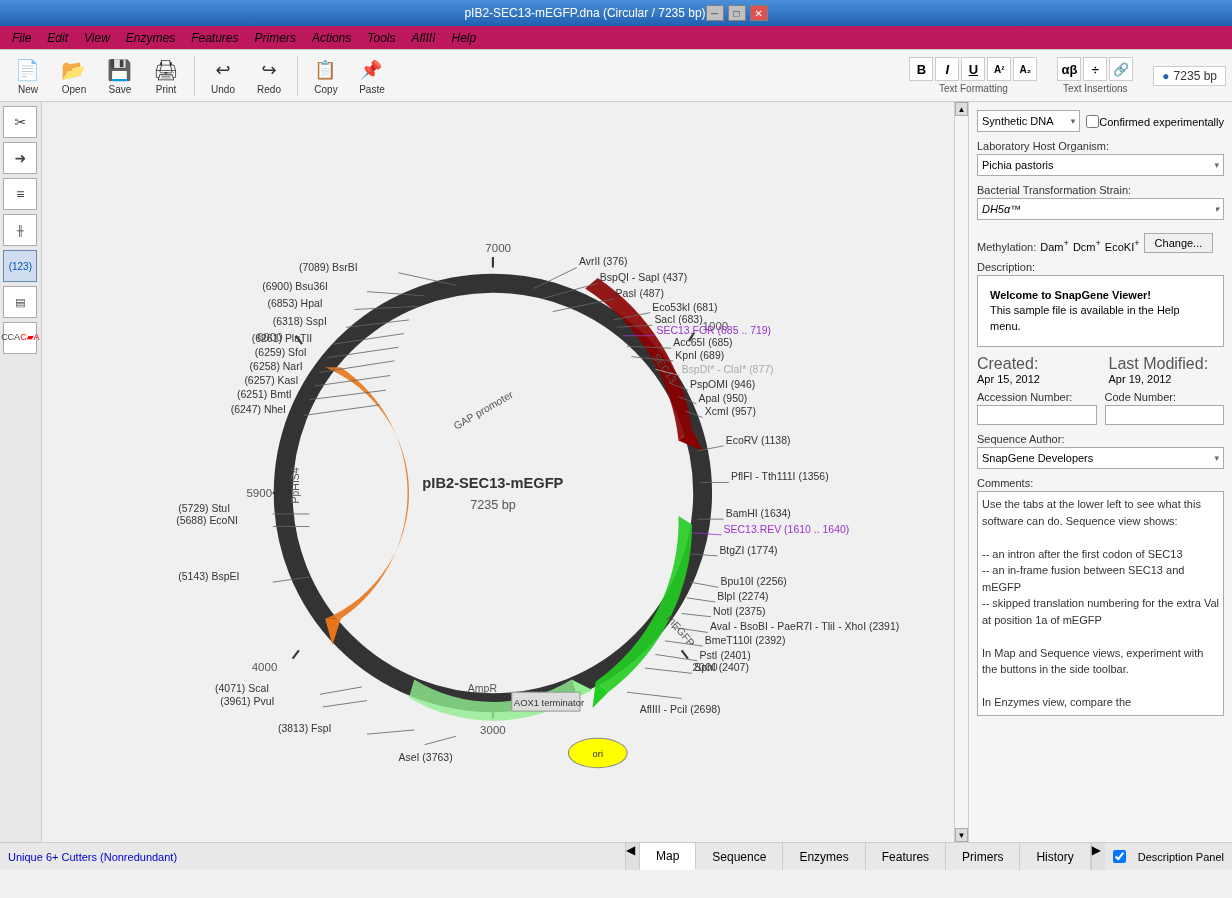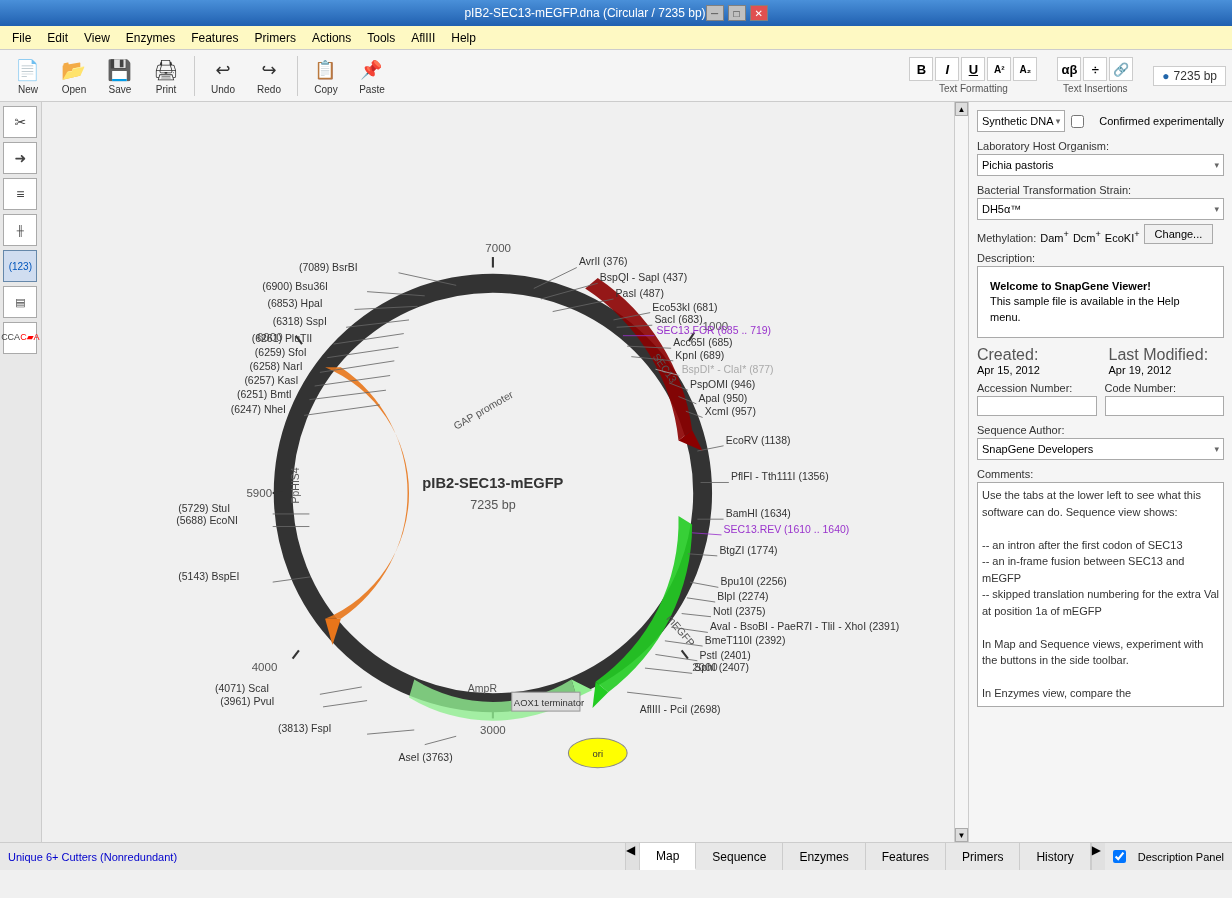--- a/index.html
+++ b/index.html
@@ -19,22 +19,22 @@
     .title-bar-controls { display: flex; gap: 4px; }
     .title-btn {
       width: 18px; height: 16px; background: #c0c0c0; border: 1px solid #808080;
       cursor: pointer; font-size: 10px; display: flex; align-items: center; justify-content: center;
       color: #333;
     }
     .title-btn.close { background: #e05050; color: white; }
     
     
     .menu-bar {
-      background: #fef9c3; border-bottom: 1px solid #ccc;
-      display: flex; padding: 2px 4px; height: 24px; align-items: center;
+      background: #be185d; border-bottom: 1px solid #ccc;
+      display: flex; padding: 2px 4px; height: 24px; align-items: center; font-style: italic;
     }
     .menu-item { padding: 2px 8px; cursor: pointer; font-size: 12px; }
     
     
     .toolbar {
       background: #f5f5f5; border-bottom: 1px solid #ccc;
       display: flex; align-items: center; padding: 3px 6px; height: 52px; gap: 2px;
     }
     .toolbar-group {
       display: flex; flex-direction: column; align-items: center;
@@ -112,21 +112,21 @@
     .panel-row { display: flex; align-items: center; gap: 6px; margin-bottom: 8px; }
     .panel-label { font-size: 11px; color: #333; margin-bottom: 2px; }
     
     .dropdown-select {
       flex: 1; height: 22px; border: 1px solid #aaa; background: white;
       font-size: 11px; padding: 1px 4px; display: flex; align-items: center;
       justify-content: space-between; cursor: pointer;
     }
     .dropdown-arrow { font-size: 9px; color: #666; }
     
-    .checkbox-row { display: flex; align-items: center; gap: 15px; font-size: 11px; }
+    .checkbox-row { display: flex; align-items: flex-end; gap: 0; font-size: 11px; }
     
     .change-btn {
       padding: 3px 10px; background: #f0f0f0; border: 1px solid #aaa;
       cursor: pointer; font-size: 11px;
     }
     
     .description-text {
       font-size: 11px; border: 1px solid #aaa; background: white;
       padding: 12px; min-height: 60px; margin-bottom: 8px; line-height: 1.4;
     }
@@ -469,21 +469,21 @@
     <div>
       <div class="panel-label">Laboratory Host Organism:</div>
       <div class="dropdown-select" style="margin-bottom:8px;">
         <span>Pichia pastoris</span>
         <span class="dropdown-arrow">▾</span>
       </div>
     </div>
 
     <div>
       <div class="panel-label">Bacterial Transformation Strain:</div>
-      <div class="dropdown-select" style="margin-bottom:4px;">
+      <div class="dropdown-select" style="margin-bottom:13px;font-style:italic;">
         <span>DH5α™</span>
         <span class="dropdown-arrow">▾</span>
       </div>
     </div>
 
     <div style="display:flex; align-items:flex-end; margin-bottom:8px; gap:4px;">
       <span class="panel-label" style="margin:0;">Methylation:</span>
       <span style="font-size:11px;">Dam<sup>+</sup></span>
       <span style="font-size:11px;">Dcm<sup>+</sup></span>
       <span style="font-size:11px;">EcoKI<sup>+</sup></span>

